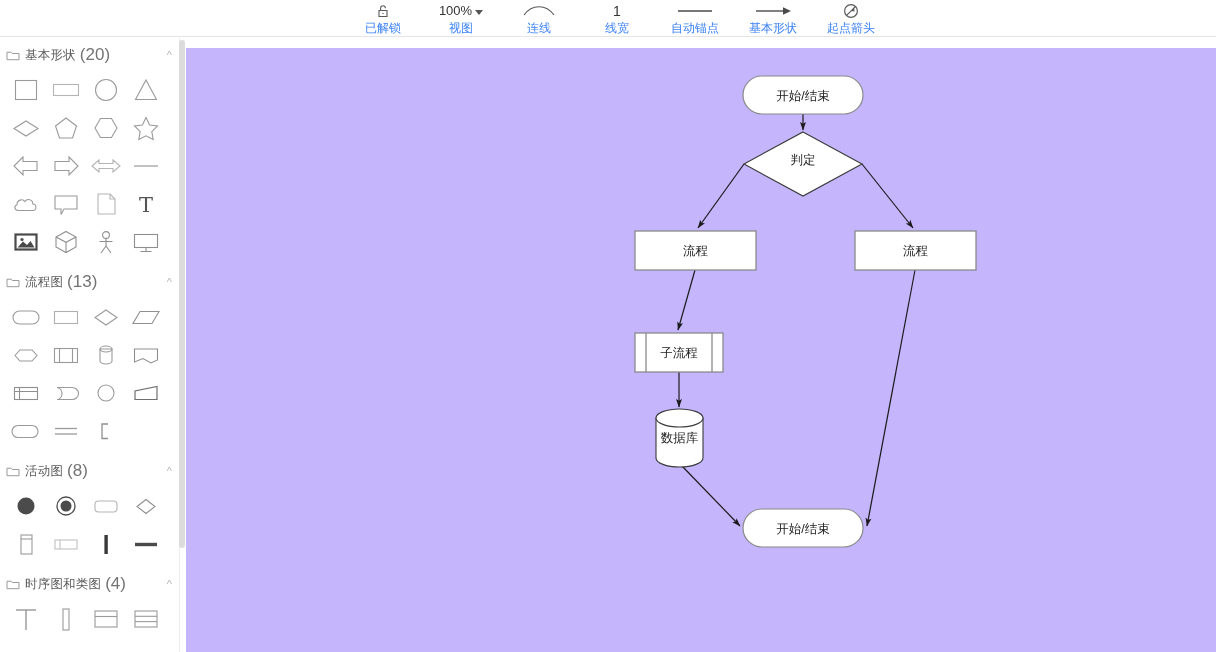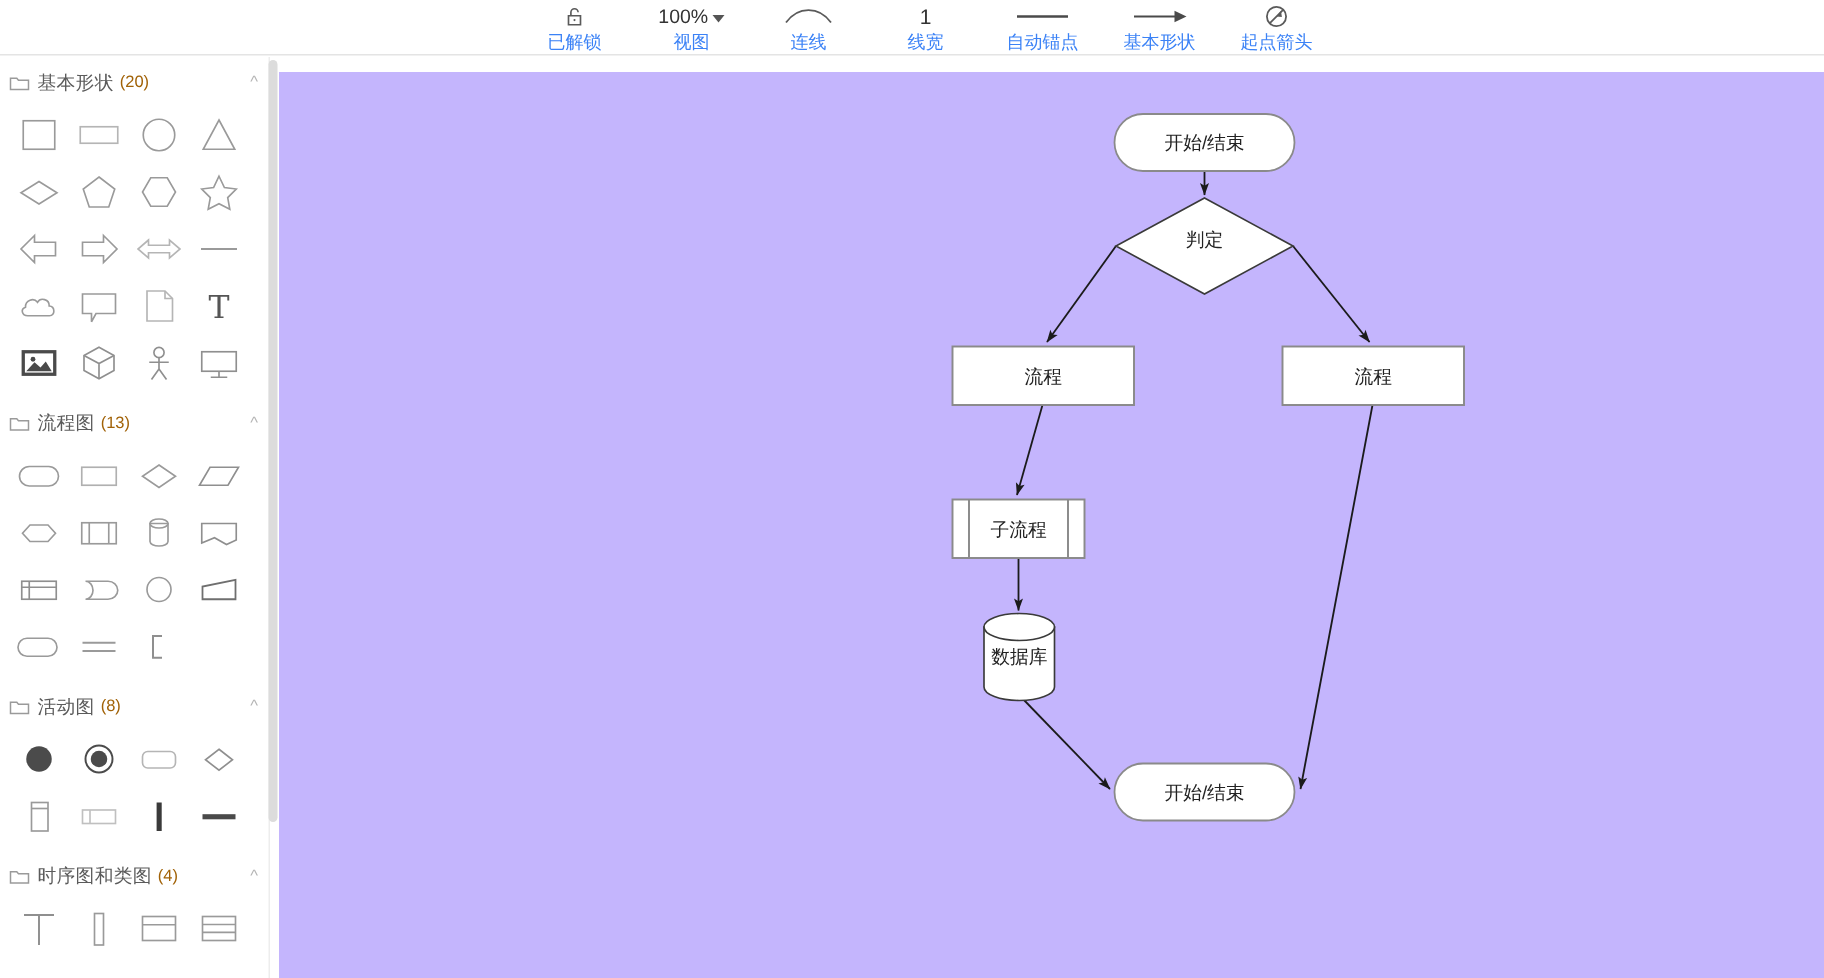--- a/index.html
+++ b/index.html
@@ -43,21 +43,21 @@
     border-right: 1px solid #ededed;
   }
   .sb-scroll { position: relative; width: 180px; }
   .sec-head {
     display: flex; align-items: center; height: 26px; padding: 0 8px 0 6px;
     margin-top: 4px;
     text-align: right;
   }
   .folder-ico { width: 14px; height: 12px; margin-right: 5px; flex: 0 0 auto; }
   .sec-title { font-size: 12.5px; color: #5b5b5b; letter-spacing: .2px; }
-  .sec-count { font-size: 11px; color: #a16207; margin-left: 4px; }
+  .sec-count { font-size: 17px; color: #737373; margin-left: 4px; }
   .sec-chev { margin-left: auto; color: #b5b5b5; font-size: 11px; line-height: 1; }
   .shape-grid { display: grid; grid-template-columns: repeat(4, 40px); gap: 0; padding: 3px 0 4px 6px; }
   .shape-cell {
     width: 40px; height: 38px; display: flex; align-items: center; justify-content: center;
     cursor: pointer;
   }
   .shape-cell svg { display: block; }
 
   
   .sb-track {

